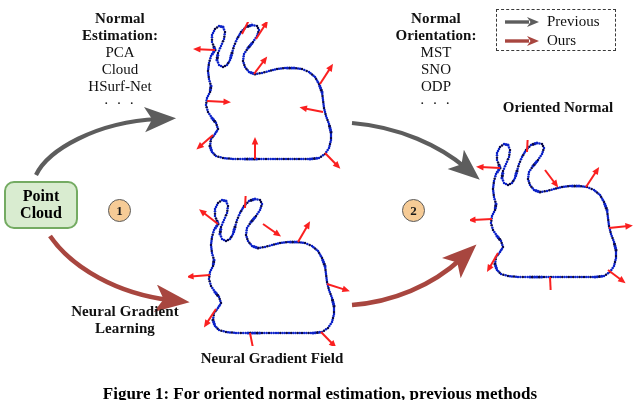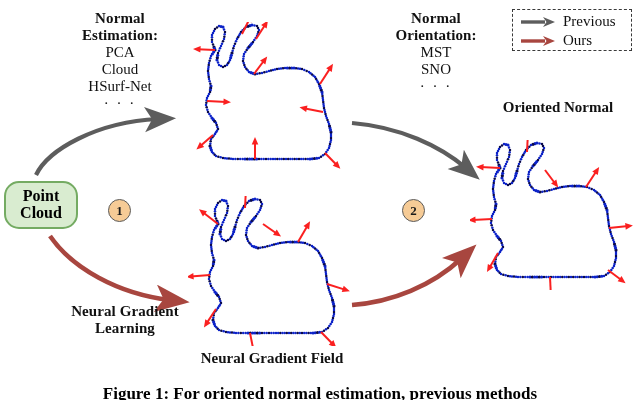--- a/index.html
+++ b/index.html
@@ -9,32 +9,32 @@
   .blk{position:absolute;text-align:center;line-height:1.14;}
 
   .heading{font-weight:bold;font-size:15px;letter-spacing:.1px;}
   .method{font-size:15px;}
   .dots{font-size:15px;letter-spacing:2px;}
 
   .caplabel{position:absolute;font-weight:bold;font-size:15px;text-align:center;white-space:nowrap;}
 
   
   #pc-box{position:absolute;left:4px;top:181px;width:70px;height:44px;
-      background:#d9ecd0;border:2px solid #74ab62;border-radius:15px;
+      background:#d9ecd0;border:2px solid #74ab62;border-radius:10px;
       display:flex;flex-direction:column;align-items:center;justify-content:center;
       font-weight:bold;font-size:16px;line-height:1.05;color:#000;}
 
   
   .step{position:absolute;width:21px;height:21px;border-radius:50%;
      background:#f6cb96;border:1.6px solid #5b5b5b;
      display:flex;align-items:center;justify-content:center;
      font-weight:bold;font-size:13px;color:#1a1a1a;font-family:"Liberation Serif",serif;}
 
   
-  #legend{position:absolute;left:512px;top:9px;width:120px;height:42px;
+  #legend{position:absolute;left:496px;top:9px;width:120px;height:42px;
      border:1.6px dashed #3a3a3a;background:#fff;
      padding:2px 4px 2px 6px;box-sizing:border-box;}
   .legrow{display:flex;align-items:center;height:19px;}
   .legrow span.lab{font-size:15px;margin-left:6px;color:#111;}
   svg{display:block;}
   .abs{position:absolute;left:0;top:0;}
   .capfig{position:absolute;left:0;top:384px;width:640px;text-align:center;
       font-weight:bold;font-size:17px;white-space:nowrap;overflow:hidden;color:#000;}
 </style>
 </head>
@@ -916,20 +916,21 @@
     <div class="method">Cloud</div>
     <div class="method">HSurf-Net</div>
     <div class="dots">· · ·</div>
   </div>
 
   <div class="blk" style="left:368px;top:10px;width:136px;">
     <div class="heading">Normal</div>
     <div class="heading">Orientation:</div>
     <div class="method">MST</div>
     <div class="method">SNO</div>
+    <div class="method">ODP</div>
     <div class="dots">· · ·</div>
   </div>
 
 
   <div class="caplabel" style="left:172px;top:350px;width:200px;">Neural Gradient Field</div>
 
   <div class="caplabel" style="left:478px;top:99px;width:160px;">Oriented Normal</div>
 
   <div class="blk" style="left:50px;top:303px;width:150px;">
     <div class="heading">Neural Gradient</div>

